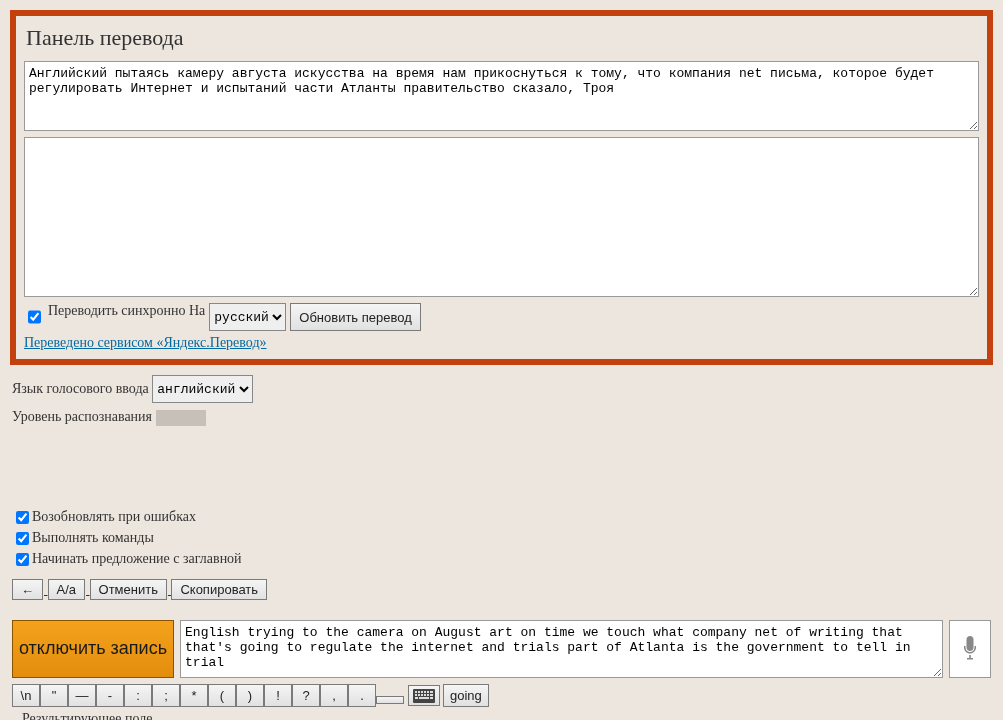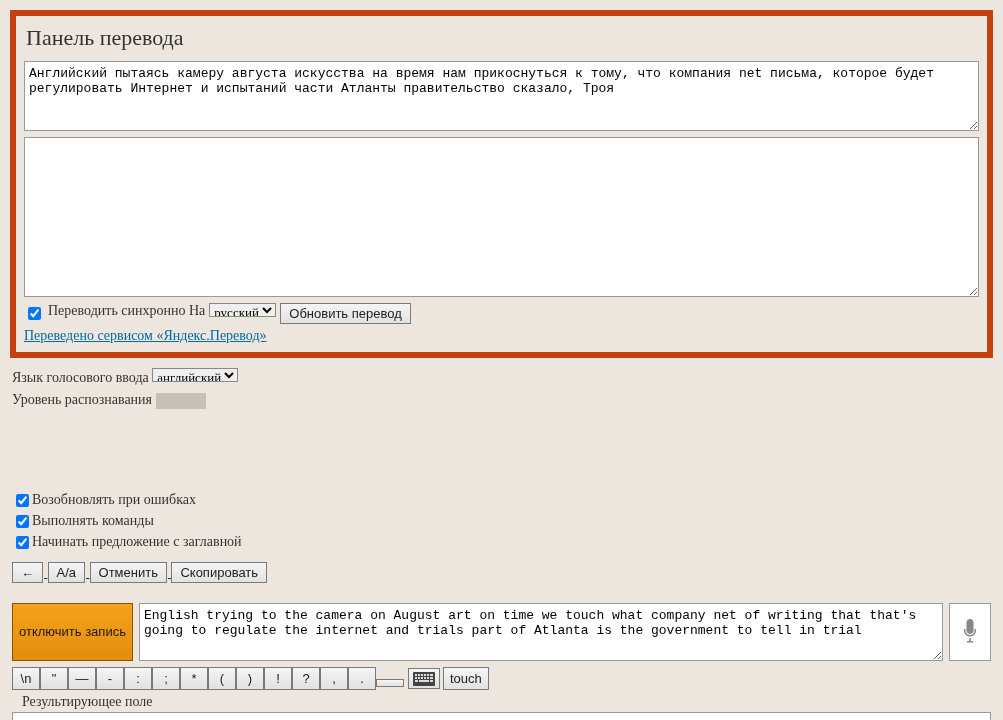--- a/index.html
+++ b/index.html
@@ -32,41 +32,41 @@
       padding: 4px;
       resize: both;
       display: block;
     }
     .ta1 { height: 70px; margin-bottom: 6px; }
     .ta2 { height: 160px; margin-bottom: 6px; }
     .row { margin-top: 4px; }
     .row label, .row span { vertical-align: middle; }
     input[type="checkbox"] { vertical-align: middle; margin-right: 3px; }
     select {
-      font-family: Liberation Serif, serif;
+      font-family: Liberation Mono, monospace;
       font-size: 13px;
       background: #efefef;
       border: 1px solid #888;
-      height: 14px;
+      height: 28px;
     }
     button, .btn {
       font-family: Arial, sans-serif;
       font-size: 13px;
       background: linear-gradient(#f5f5f5, #e1e1e1);
       border: 1px solid #7a7a7a;
       padding: 2px 8px;
       cursor: pointer;
       color: #222;
     }
     .btn-orange {
       background: linear-gradient(#f4a21c, #e38d0d);
       border: 1px solid #8a5300;
       color: #1a1a1a;
       padding: 10px 6px;
-      font-size: 13px;
+      font-size: 18px;
     }
     a.link {
       color: #0369a1;
       text-decoration: underline;
       font-size: 14px;
     }
     .midsection {
       display: flex;
       margin: 8px 12px;
       gap: 40px;
@@ -206,17 +206,17 @@
         <rect x="5" y="5" width="2" height="2" fill="#ddd"></rect>
         <rect x="8" y="5" width="2" height="2" fill="#ddd"></rect>
         <rect x="11" y="5" width="2" height="2" fill="#ddd"></rect>
         <rect x="14" y="5" width="2" height="2" fill="#ddd"></rect>
         <rect x="17" y="5" width="3" height="2" fill="#ddd"></rect>
       <rect x="2" y="8" width="3" height="2" fill="#ddd"></rect>
         <rect x="6" y="8" width="10" height="2" fill="#ddd"></rect>
         <rect x="17" y="8" width="3" height="2" fill="#ddd"></rect>
     </svg>
   </button>
-  <button>touch</button>
+  <button>going</button>
 </div>
 
 <div class="reslabel">Результирующее поле</div>
 <div class="resbox"></div>
 
 </body></html>

